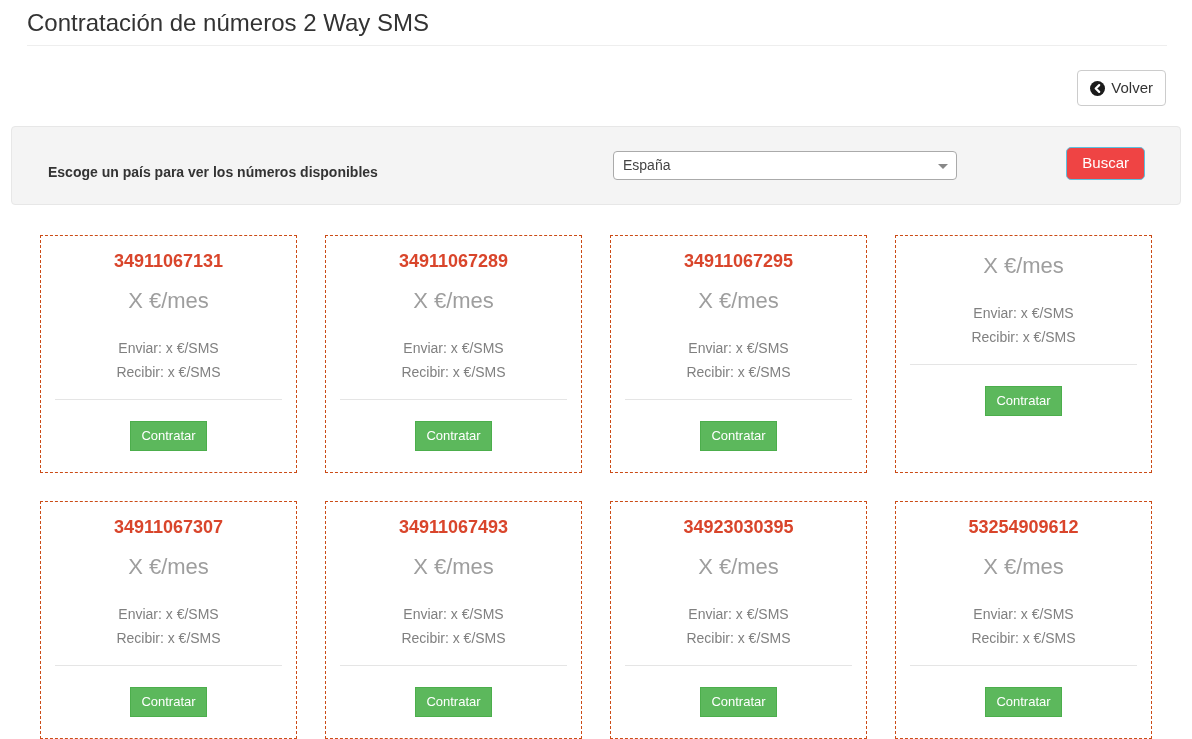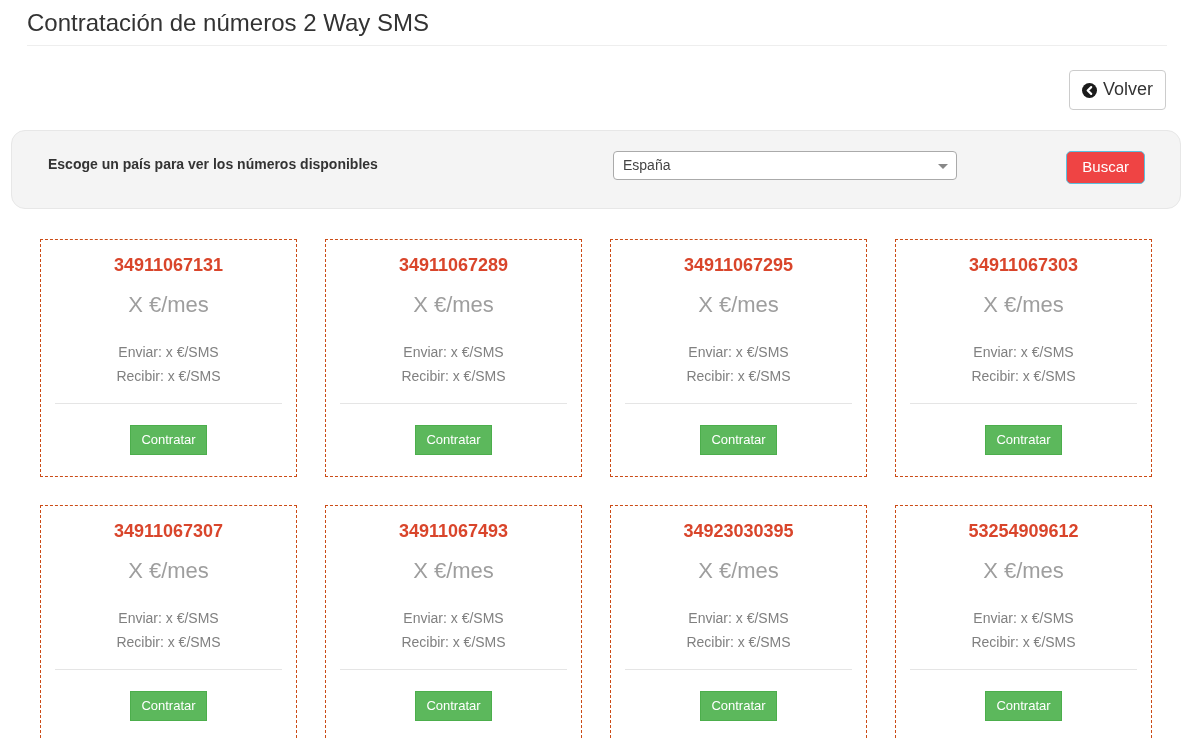--- a/index.html
+++ b/index.html
@@ -33,37 +33,37 @@
     margin: 24px 26px 0 27px;
   }
   .btn-back {
     display: inline-flex;
     align-items: center;
     gap: 6px;
     background: #ffffff;
     border: 1px solid #ccc;
     border-radius: 4px;
     padding: 6px 12px;
-    font-size: 18px;
+    font-size: 15px;
     font-family: inherit;
     color: #333;
     cursor: pointer;
     line-height: 1.42;
   }
   .btn-back svg { display: block; }
 
   
   .well {
     margin: 20px 11px 0 11px;
     background: #f4f4f4;
     border: 1px solid #e7e7e7;
-    border-radius: 14px;
+    border-radius: 4px;
     padding: 20px 35px 24px 36px;
     display: flex;
-    align-items: flex-start;
+    align-items: flex-end;
   }
   .well-label {
     width: 565px;
     font-size: 14px;
     font-weight: bold;
     color: #333;
     padding-top: 5px;
   }
   .country-select {
     width: 344px;
@@ -217,21 +217,20 @@
     <div class="number-card">
       <div class="card-number">34911067295</div>
       <div class="card-price">X €/mes</div>
       <div class="card-send">Enviar: x €/SMS</div>
       <div class="card-receive">Recibir: x €/SMS</div>
       <hr class="card-divider">
       <button class="btn-contract">Contratar</button>
     </div>
 
     <div class="number-card">
-      <div class="card-number">34911067303</div>
       <div class="card-price">X €/mes</div>
       <div class="card-send">Enviar: x €/SMS</div>
       <div class="card-receive">Recibir: x €/SMS</div>
       <hr class="card-divider">
       <button class="btn-contract">Contratar</button>
     </div>
 
     <div class="number-card">
       <div class="card-number">34911067307</div>
       <div class="card-price">X €/mes</div>

